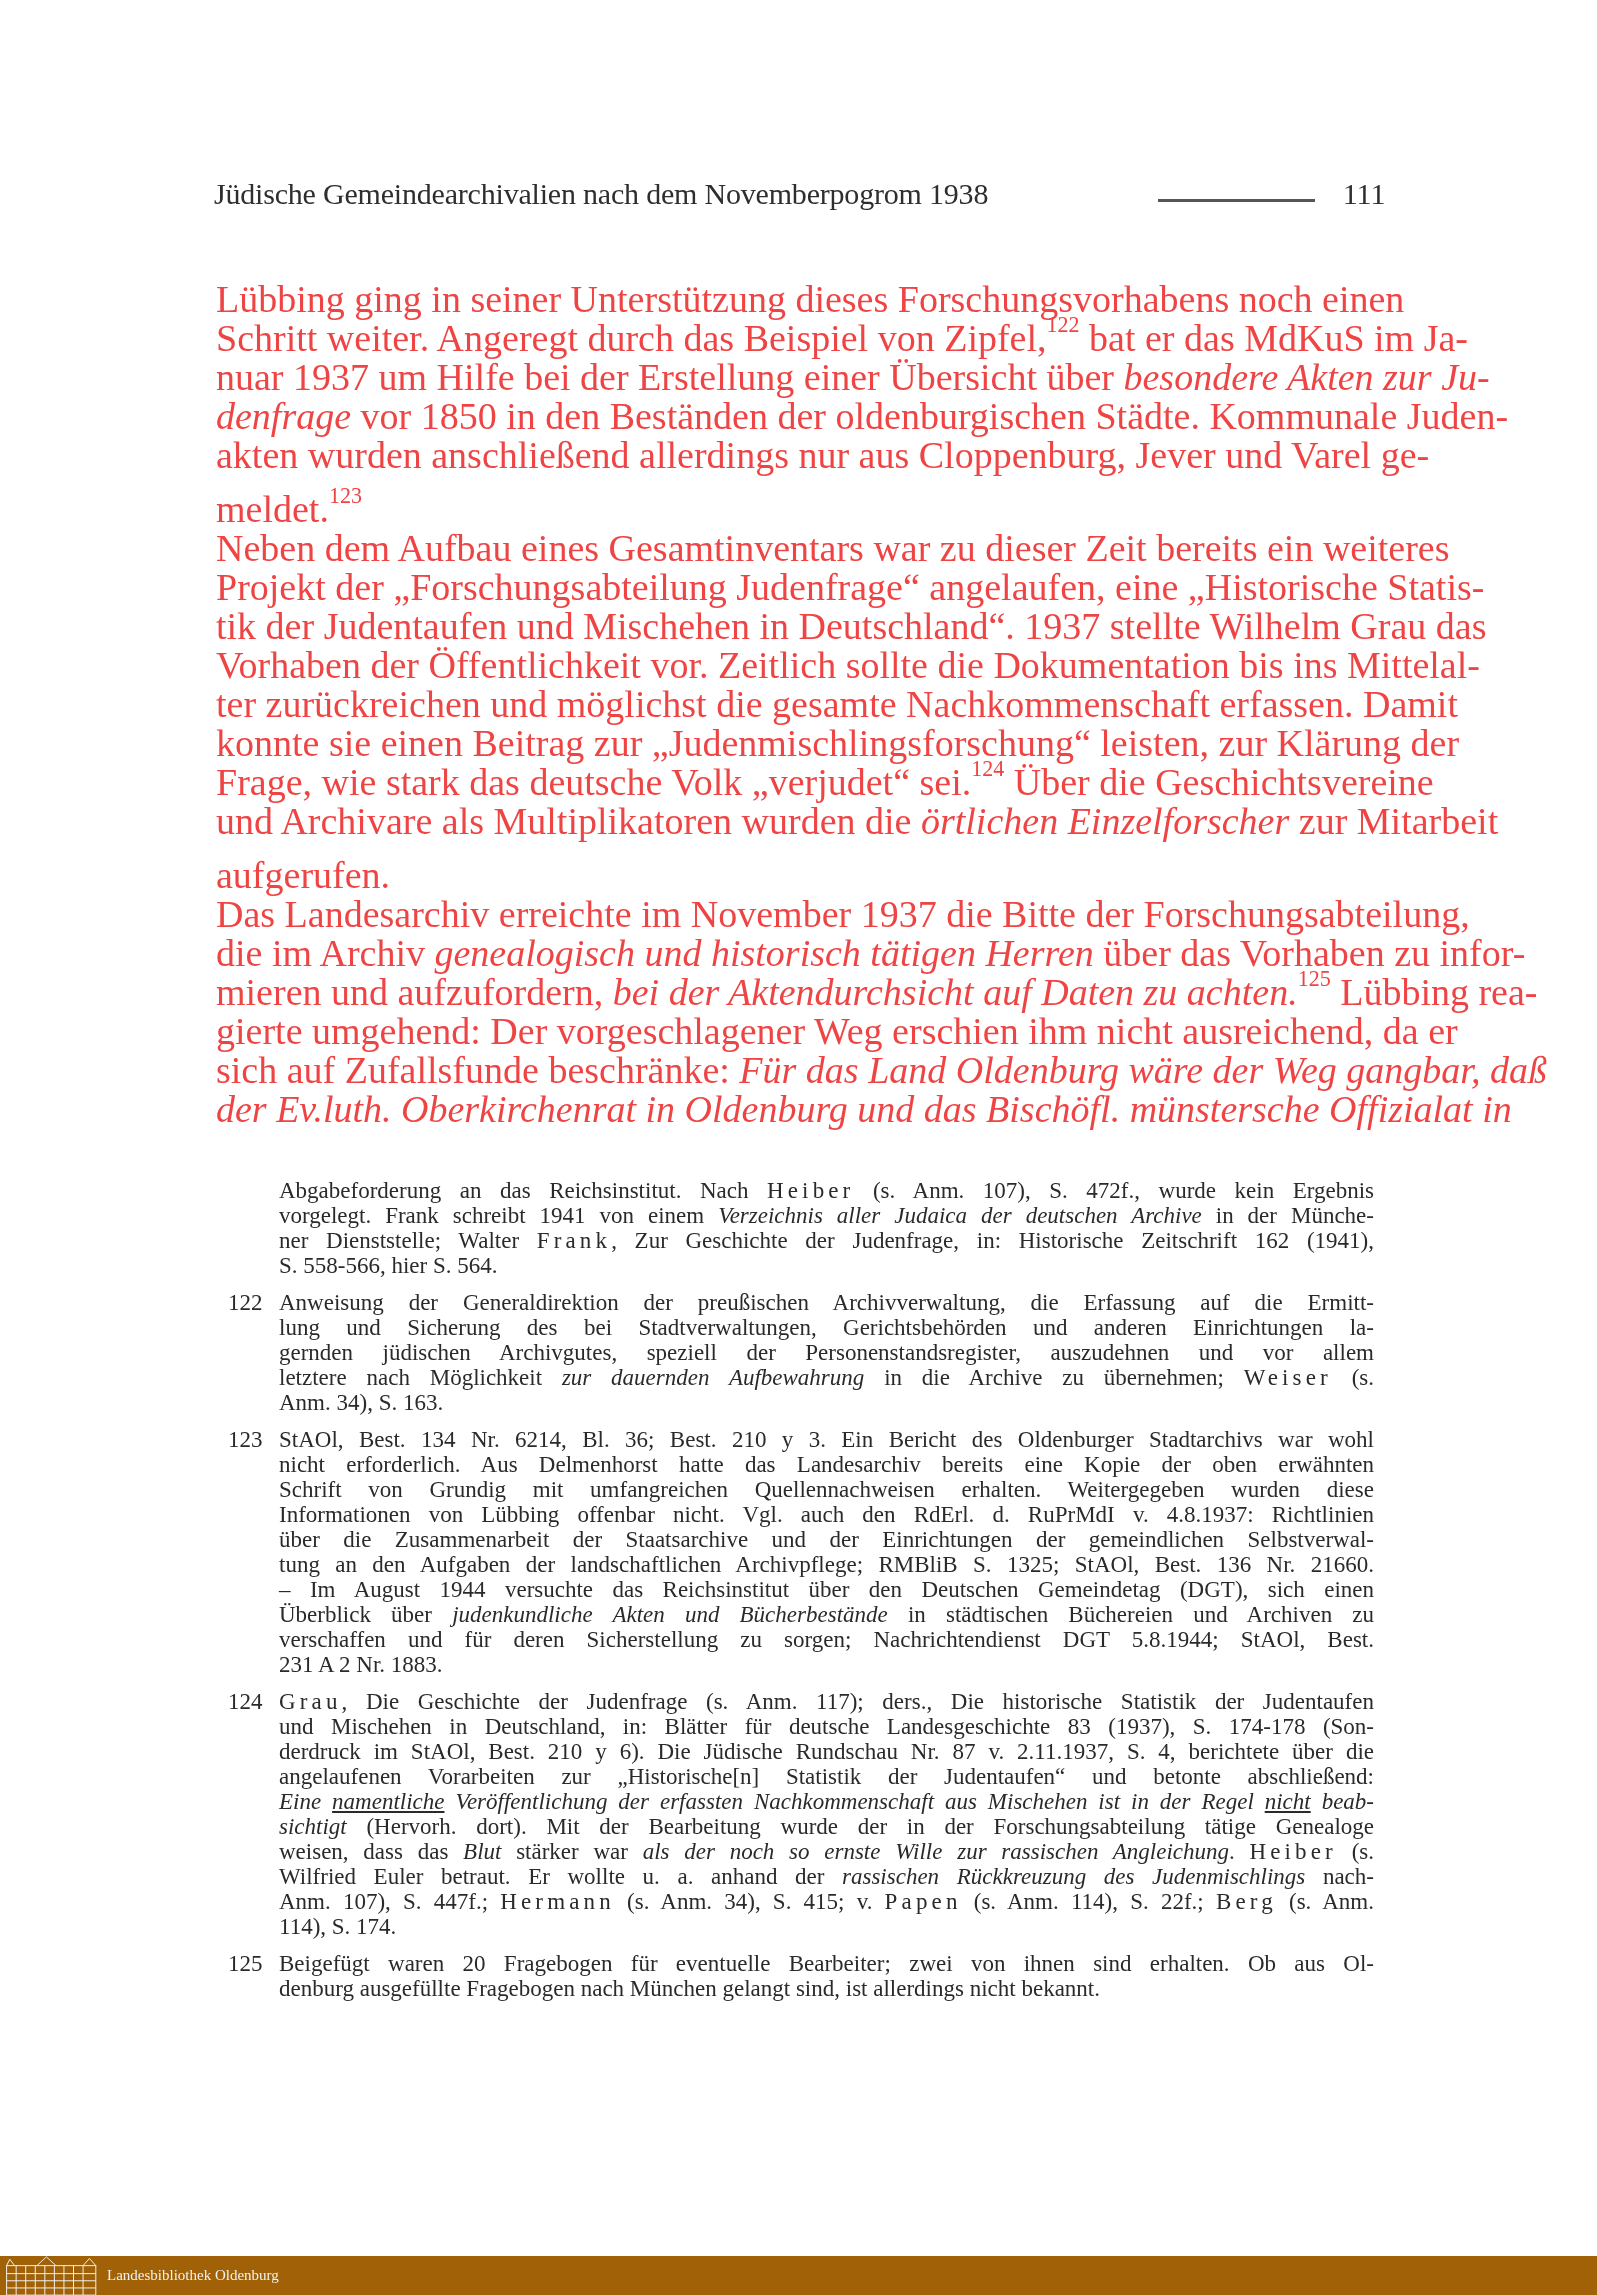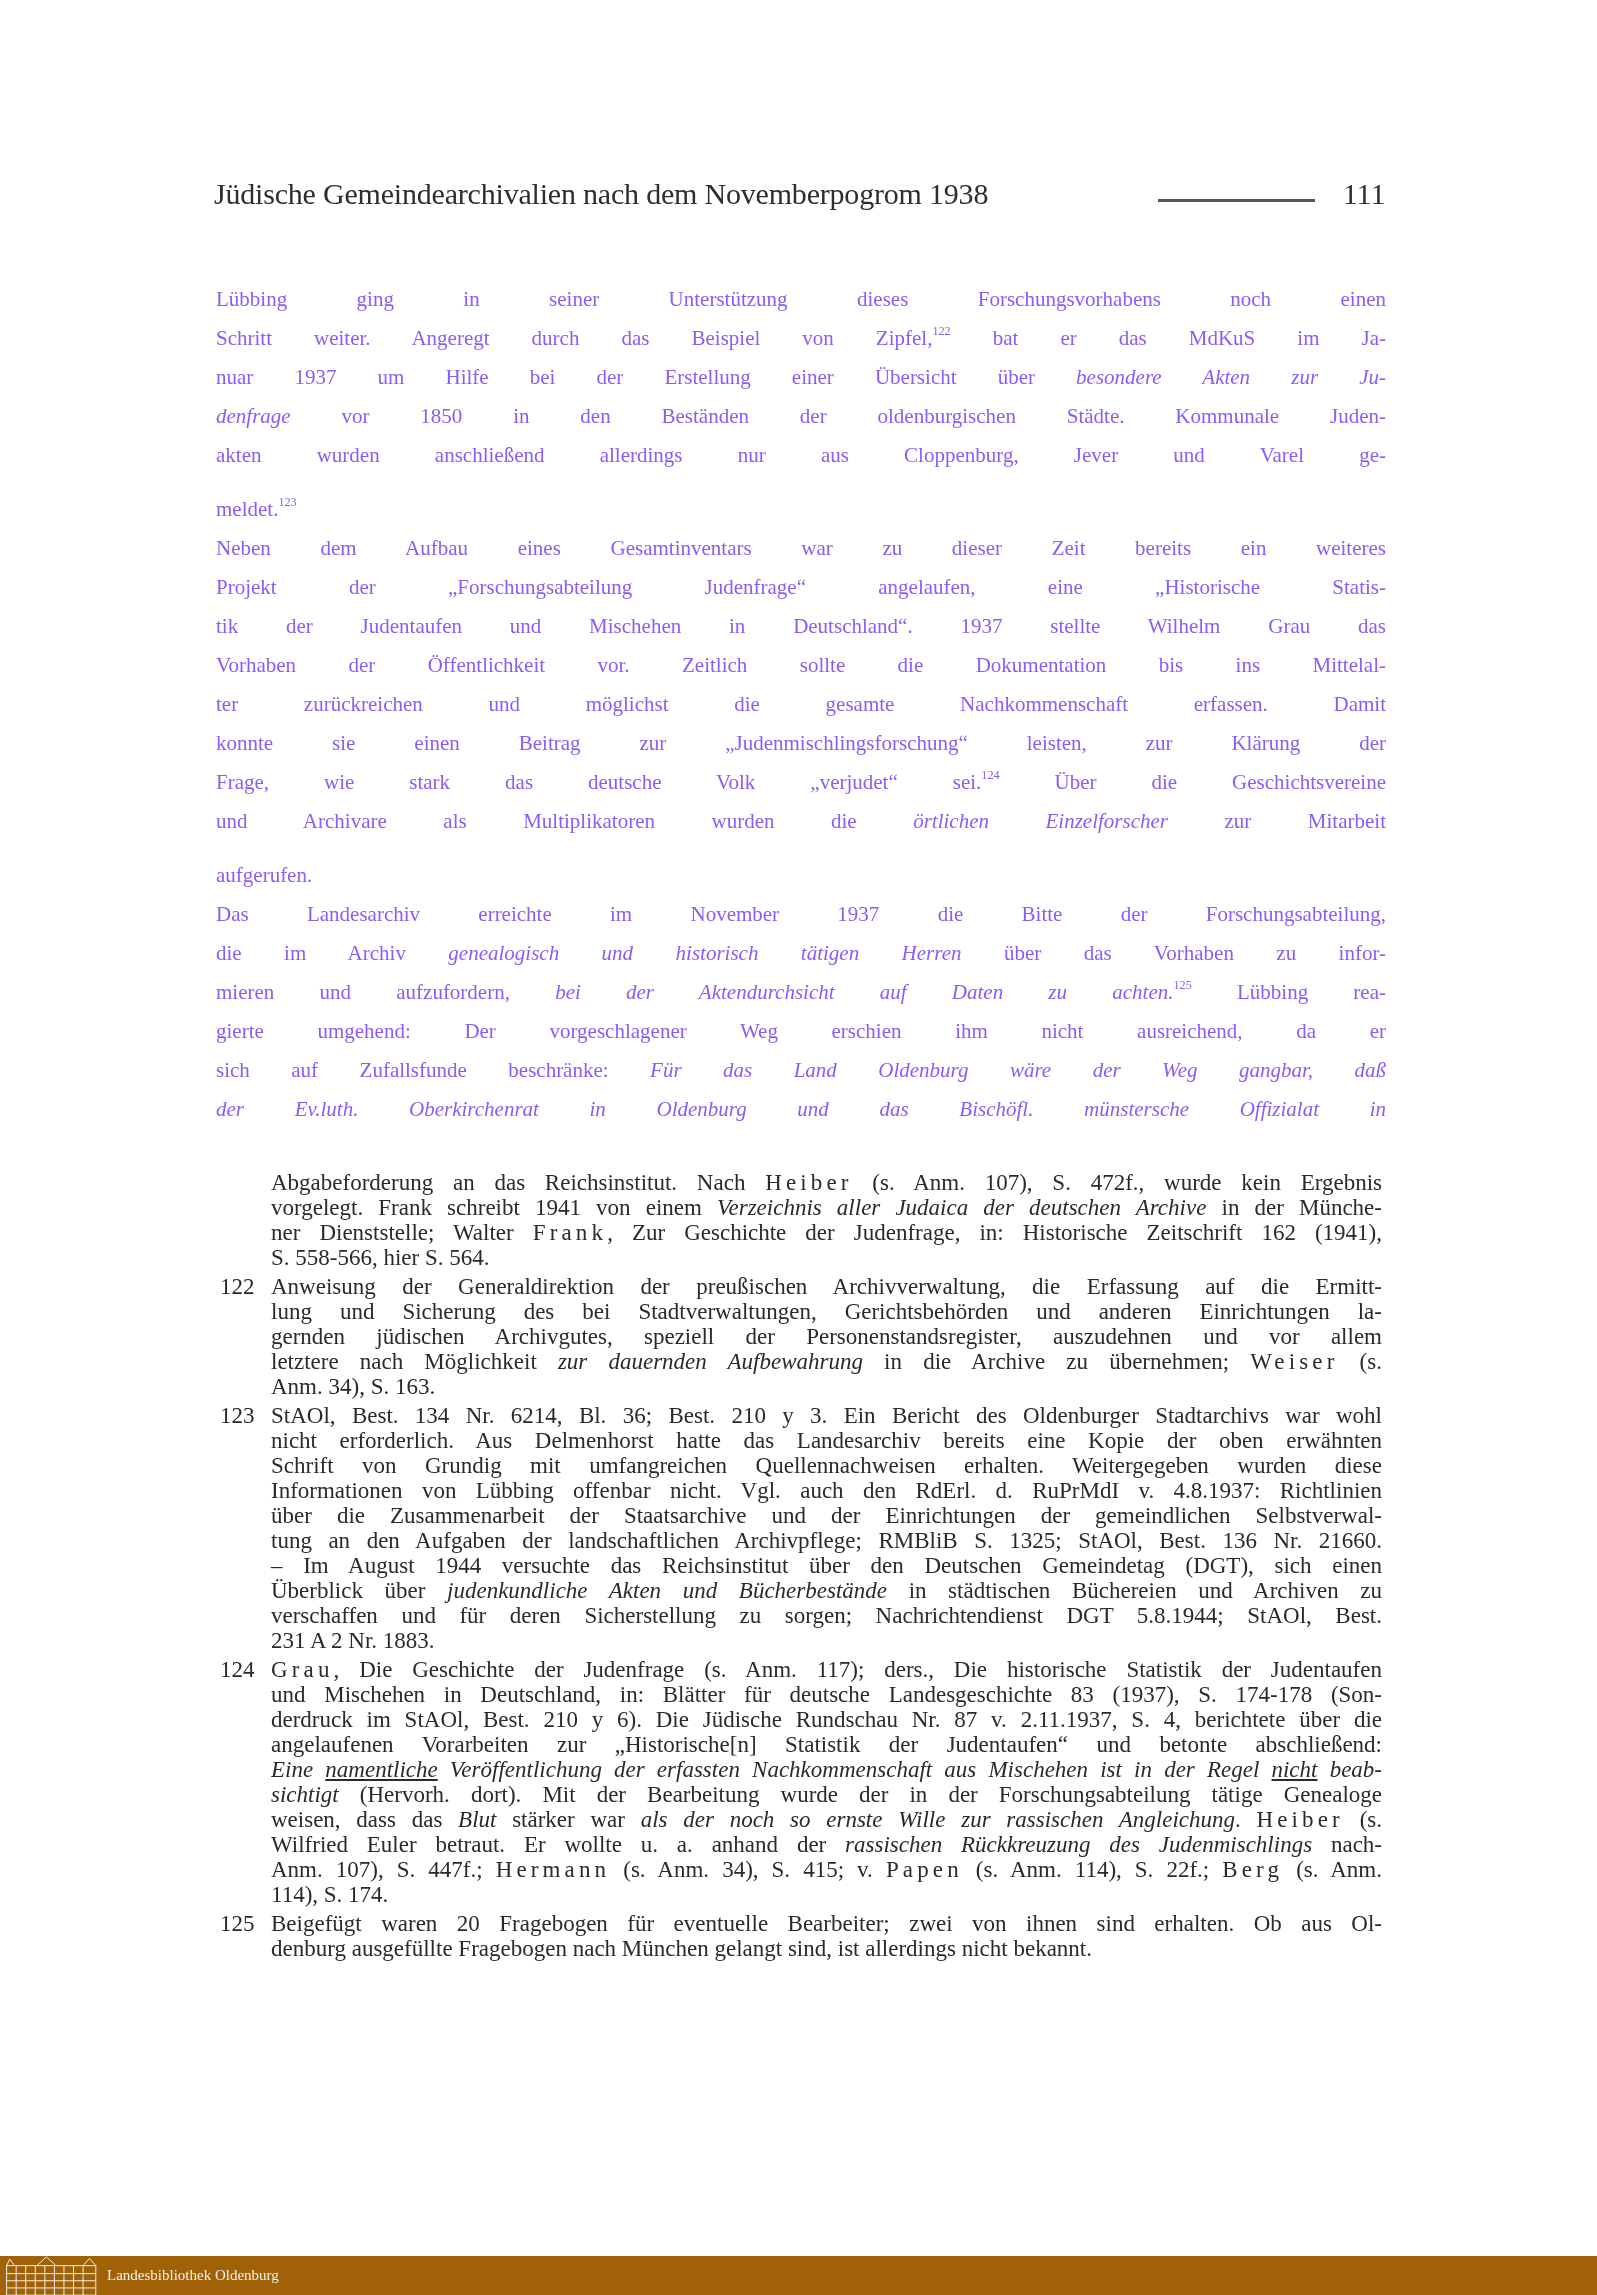--- a/index.html
+++ b/index.html
@@ -5,34 +5,34 @@
   html, body { margin: 0; padding: 0; background: #ffffff; }
   body { width: 1597px; height: 2295px; position: relative; overflow: hidden; color: #2a2a2a; }
   .page { position: absolute; left: 0; top: 0; width: 1597px; height: 1705px; }
   .running-head { position: absolute; top: 177px; left: 214px; width: 1173px; height: 45px;
     font-family: "Liberation Serif", "DejaVu Serif", serif; font-size: 30px; color: #2e2e2e; }
   .running-head .title { position: absolute; left: 0; top: 0; white-space: nowrap; letter-spacing: -0.2px; }
   .running-head .rule { position: absolute; left: 944px; top: 22.4px; width: 157px; height: 2.4px; background: #555; }
   .running-head .pageno { position: absolute; right: 1.6px; top: 0; }
 
   .body-text { position: absolute; left: 216px; top: 280px; width: 1170px;
-    font-family: "Liberation Serif", "DejaVu Serif", serif; font-size: 21px; line-height: 39px;
-    color: #8b5cf6; text-align: justify; }
+    font-family: "Liberation Serif", "DejaVu Serif", serif; font-size: 38px; line-height: 39px;
+    color: #ef4444; text-align: justify; }
   .body-text p { margin: 0; text-align-last: left; }
   .body-text .line { display: block; text-align: justify; text-align-last: justify; white-space: nowrap; }
   .body-text .line.last { text-align-last: left; margin-top: 15px; }
   .line { overflow: visible; }
   sup { font-size: 58%; vertical-align: 0; position: relative; top: -0.85em; line-height: 0; }
   i { font-style: italic; }
   .sp { letter-spacing: 0.18em; }
   u { text-decoration: underline; text-underline-offset: 2.4px; }
 
   .footnotes { position: absolute; left: 216px; top: 1166px; width: 1170px;
     font-family: "Liberation Serif", "DejaVu Serif", serif; font-size: 23px; line-height: 25px; color: #2a2a2a; }
-  .fn { position: relative; padding-left: 51px; margin: 4px; }
+  .fn { position: relative; padding-left: 51px; margin: 12px; }
   .fn .num { position: absolute; left: 0; top: 0; }
   .fn .line { display: block; text-align: justify; text-align-last: justify; white-space: nowrap; }
   .fn .line.last { text-align-last: left; }
 
   .footer-bar { position: absolute; left: 0; top: 2256px; width: 1597px; height: 40px; background: #a16207; }
   .footer-bar .logo { position: absolute; left: 4.8px; top: 0; width: 94px; height: 40px; }
   .footer-bar .label { position: absolute; left: 107px; top: 11.2px;
     font-family: "Liberation Serif", "DejaVu Serif", serif; font-size: 15px; color: #f2f2f2; white-space: nowrap; }
 </style>
 </head>

